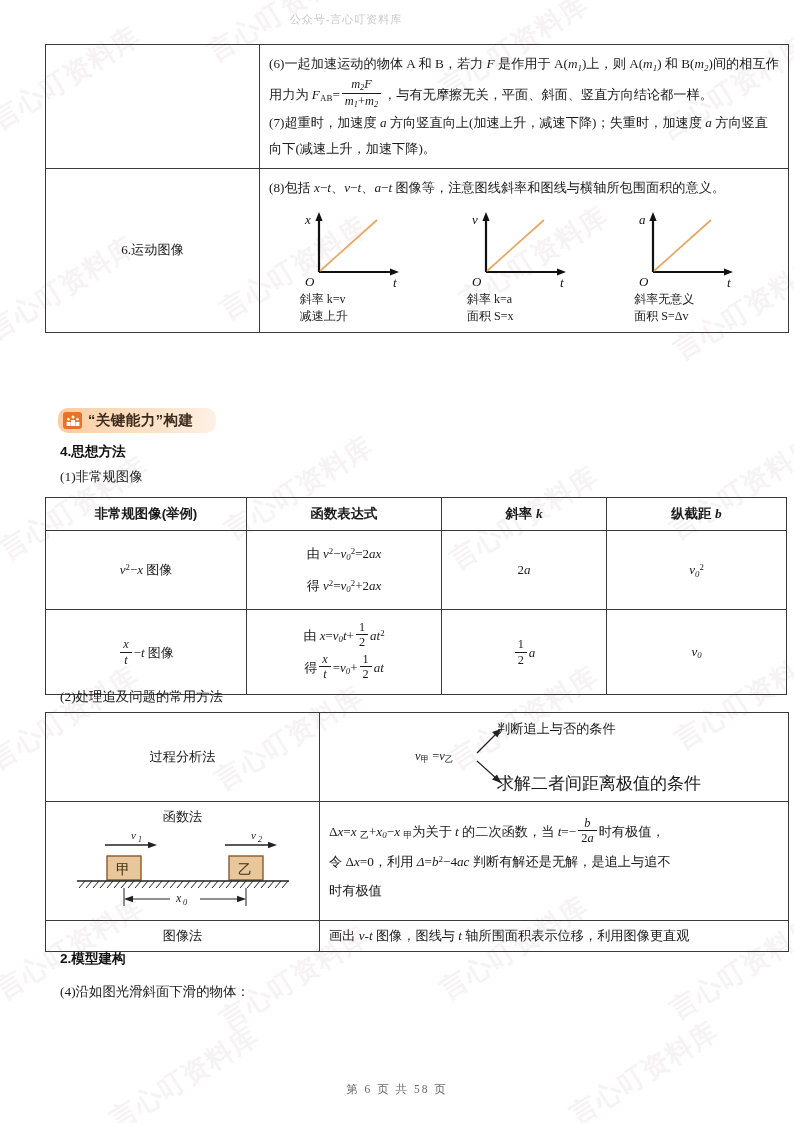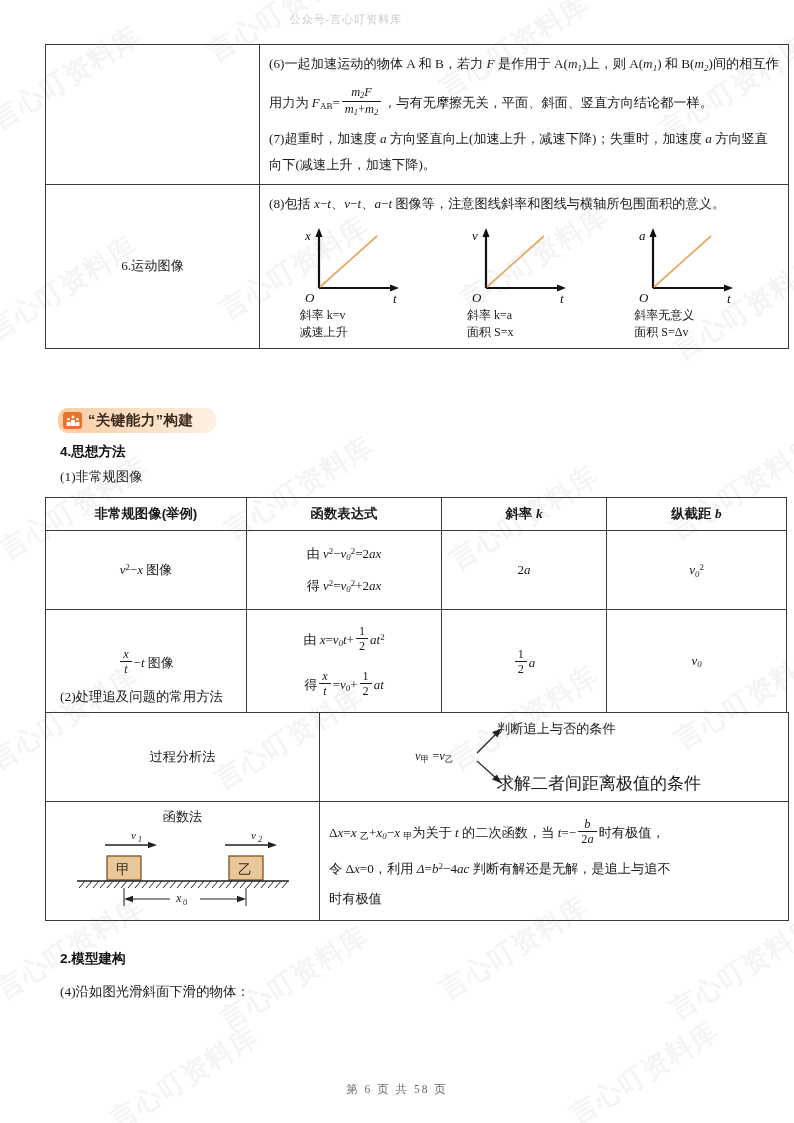--- a/index.html
+++ b/index.html
@@ -46,21 +46,21 @@
   .tbl-top{position:absolute;left:45px;top:44px;}
   .tbl-top td{font-size:13.2px;line-height:1.95;}
   .c-left{width:195px;text-align:center;}
   .c-right{width:510px;}
 
   
   i.it{font-family:"Liberation Serif","DejaVu Serif",serif;font-style:italic;}
   .sub{font-size:0.68em;vertical-align:-0.28em;font-style:italic;}
   .sup{font-size:0.68em;vertical-align:0.46em;}
   .rm{font-style:normal;}
-  .frac{display:inline-block;vertical-align:-0.52em;text-align:center;line-height:1.15;margin:8px 2px;font-size:0.94em;}
+  .frac{display:inline-block;vertical-align:-0.52em;text-align:center;line-height:1.15;margin:0 2px;font-size:0.94em;}
   .frac .num{display:block;padding:0 3px;border-bottom:1px solid #1a1a1a;}
   .frac .den{display:block;padding:0 3px;}
 
   
   .graphs{display:flex;justify-content:space-around;align-items:flex-start;margin:10px 4px 2px 4px;}
   .gcell{width:150px;text-align:left;}
   .gcell svg{display:block;margin:0 auto;}
   .gcap{font-size:12px;line-height:1.35;margin-top:1px;padding-left:18px;white-space:nowrap;}
 
   
@@ -369,20 +369,26 @@
           <div>
             Δ<i class="it">x</i>=<i class="it">x</i> <span class="sub rm">乙</span>+<i class="it">x</i><span class="sub">0</span>−<i class="it">x</i> <span class="sub rm">甲</span>为关于 <i class="it">t</i> 的二次函数，当 <i class="it">t</i>=−<span class="frac"><span class="num"><i class="it">b</i></span><span class="den">2<i class="it">a</i></span></span>时有极值，
           </div>
           <div>
             令 Δ<i class="it">x</i>=0，利用 <i class="it">Δ</i>=<i class="it">b</i><span class="sup">2</span>−4<i class="it">ac</i> 判断有解还是无解，是追上与追不
           </div>
           <div>时有极值</div>
         </td>
       </tr>
 
+      <tr>
+        <td class="m1">图像法</td>
+        <td class="m2">
+          画出 <i class="it">v</i>-<i class="it">t</i> 图像，图线与 <i class="it">t</i> 轴所围面积表示位移，利用图像更直观
+        </td>
+      </tr>
     </tbody>
       </table>
 
     <div class="hd" style="top:950px;">2.模型建构</div>
     <div class="sub-line" style="top:983px;">(4)沿如图光滑斜面下滑的物体：</div>
 
     <div class="doc-footer">第 6 页 共 58 页</div>
 
   </div>
 </div>

